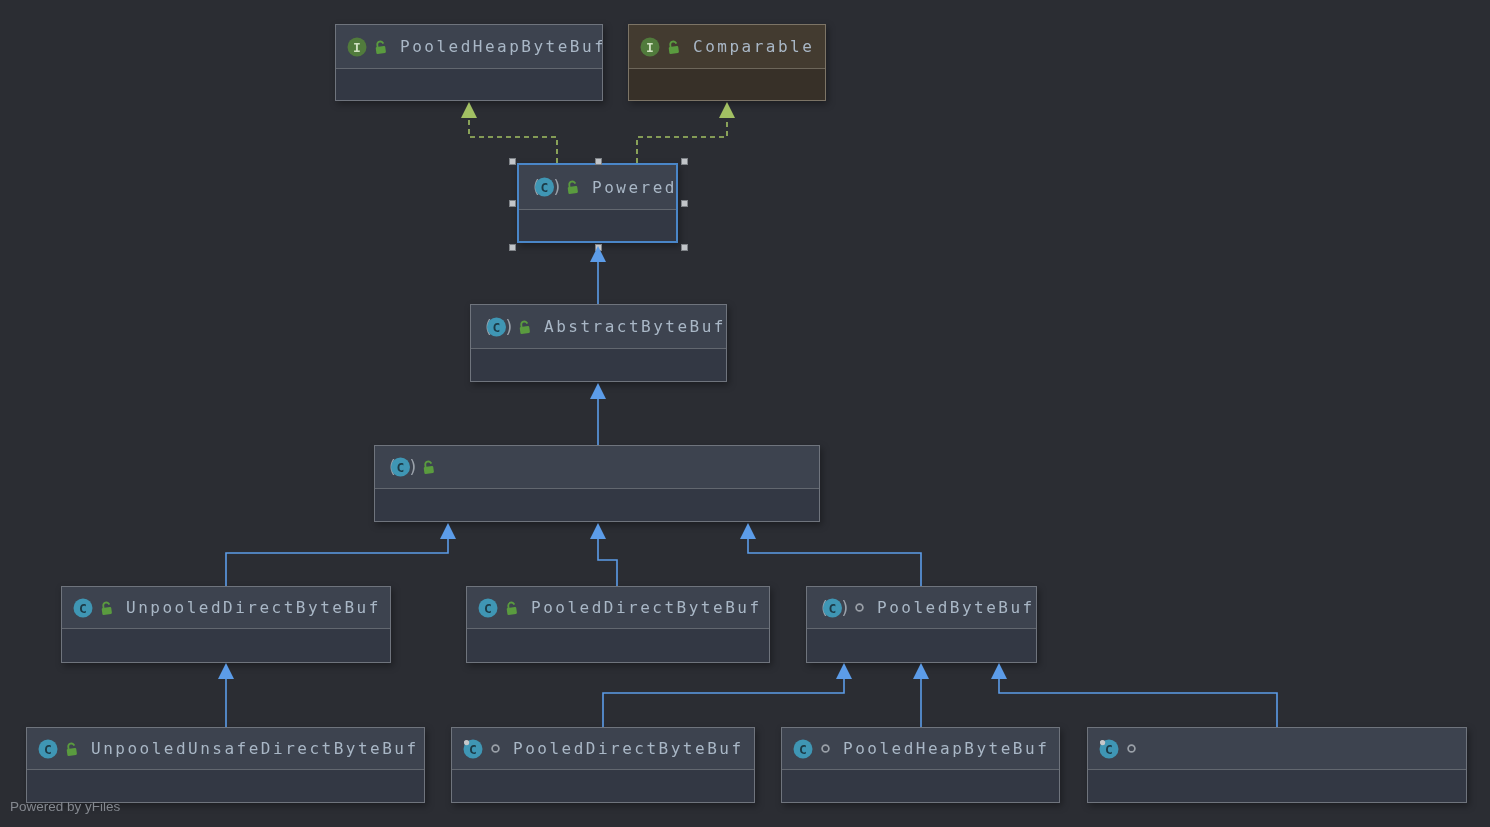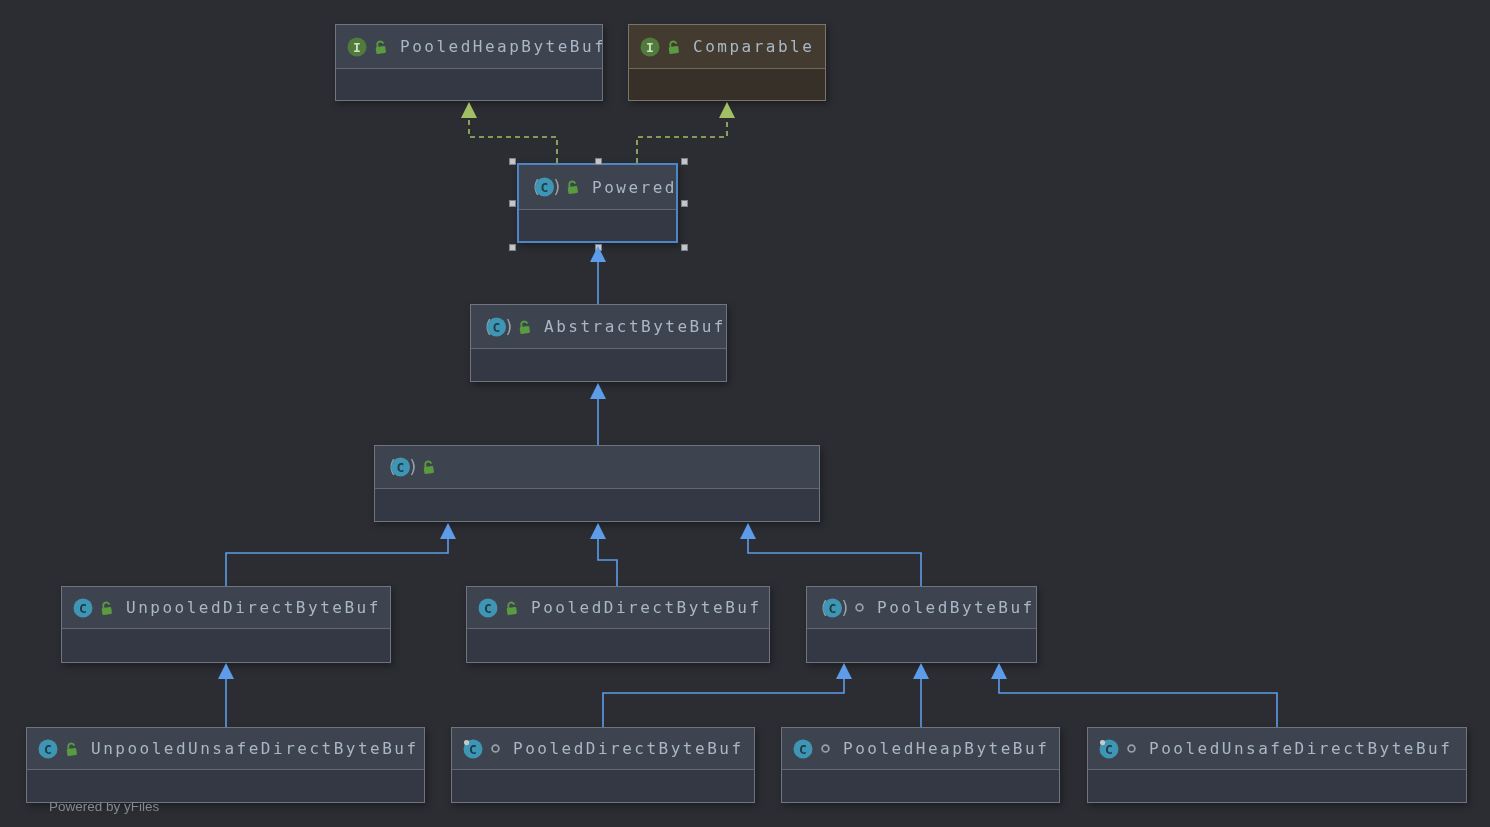--- a/index.html
+++ b/index.html
@@ -31,21 +31,21 @@
   .handle {
     position:absolute; width:7px; height:7px;
     background:#c2c5c9; border:1px solid #7e8287; box-sizing:border-box;
     z-index:2;
   }
   #edge-layer { position:absolute; left:0; top:0; z-index:3; pointer-events:none; }
   #edge-layer * { pointer-events:auto; }
   #watermark {
     position:absolute; left:10px; top:799px;
     font-family:"Liberation Sans", sans-serif;
-    font-size:13.5px; color:#84888f; z-index:4;margin-left:39px;
+    font-size:13.5px; color:#84888f; z-index:4;
   }
 </style>
 </head>
 <body>
 
 <div id="diagram">
   <svg id="edge-layer" width="1490" height="827" viewBox="0 0 1490 827">
       <g>
         <polyline points="598,304 598,261" fill="none" stroke="#5c9ce8" stroke-width="1.6"></polyline>
         <polygon points="598,246 590,262 606,262" fill="#5c9ce8"></polygon>
@@ -320,21 +320,20 @@
             <text x="11" y="15.5" text-anchor="middle" font-size="13" font-weight="bold" font-family="DejaVu Sans Mono, monospace" fill="#1c3b47">C</text>
             <rect x="3.4" y="2.2" width="2" height="5" rx="1" fill="#c6c8ca" transform="rotate(-45 4.4 4.7)"></rect>
             <circle cx="4.6" cy="4.6" r="2.6" fill="#c6c8ca"></circle>
           </svg>
         </span>
         <span class="icon vis">
           <svg width="13" height="13" viewBox="0 0 13 13">
             <circle cx="6.5" cy="6.5" r="3.4" fill="none" stroke="#9aa0a8" stroke-width="1.7"></circle>
           </svg>
         </span>
-        <span class="label">PooledUnsafeDirectByteBuf</span>
       </div>
       <div class="node-body"></div>
     </div>
     <div class="handle" style="left: 508.5px; top: 157.5px;"></div>
     <div class="handle" style="left: 594.5px; top: 157.5px;"></div>
     <div class="handle" style="left: 680.5px; top: 157.5px;"></div>
     <div class="handle" style="left: 508.5px; top: 199.5px;"></div>
     <div class="handle" style="left: 680.5px; top: 199.5px;"></div>
     <div class="handle" style="left: 508.5px; top: 243.5px;"></div>
     <div class="handle" style="left: 594.5px; top: 243.5px;"></div>

